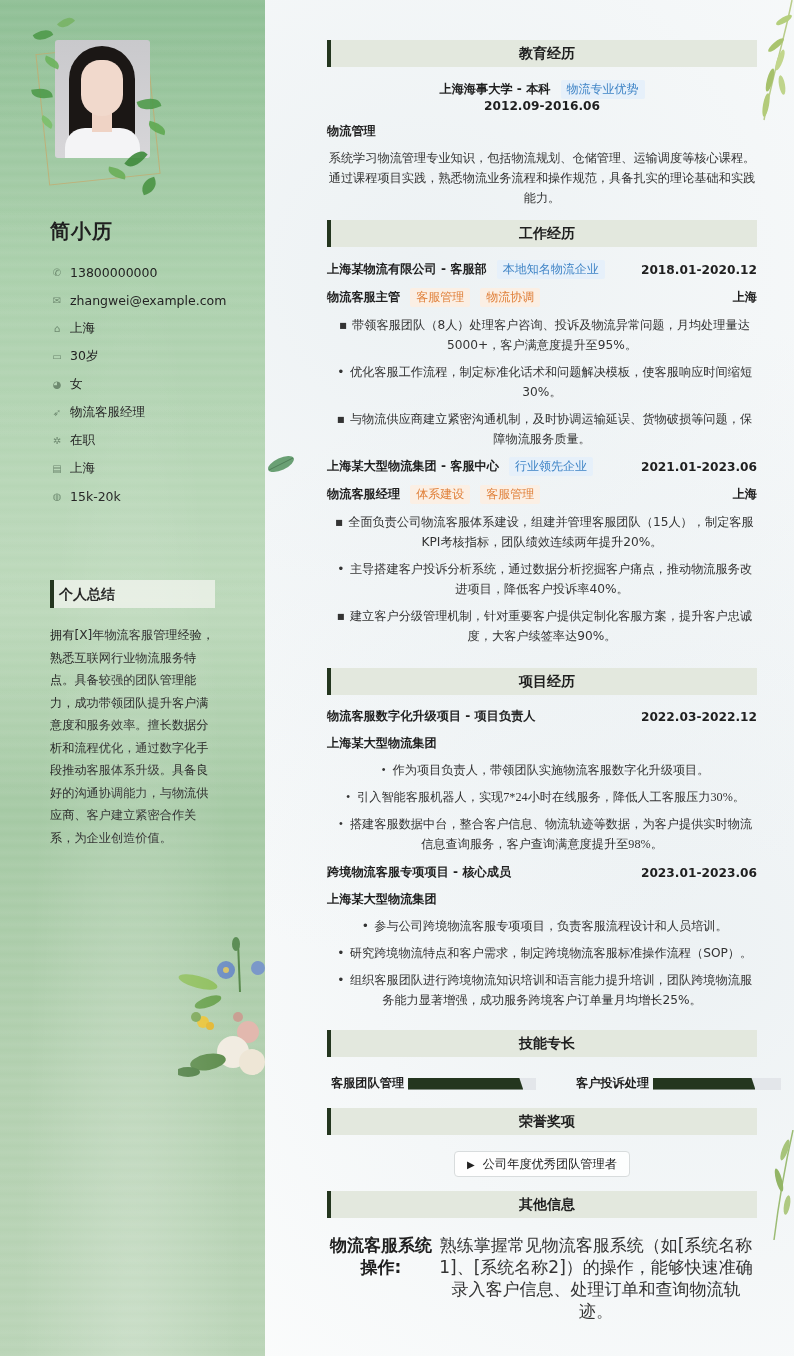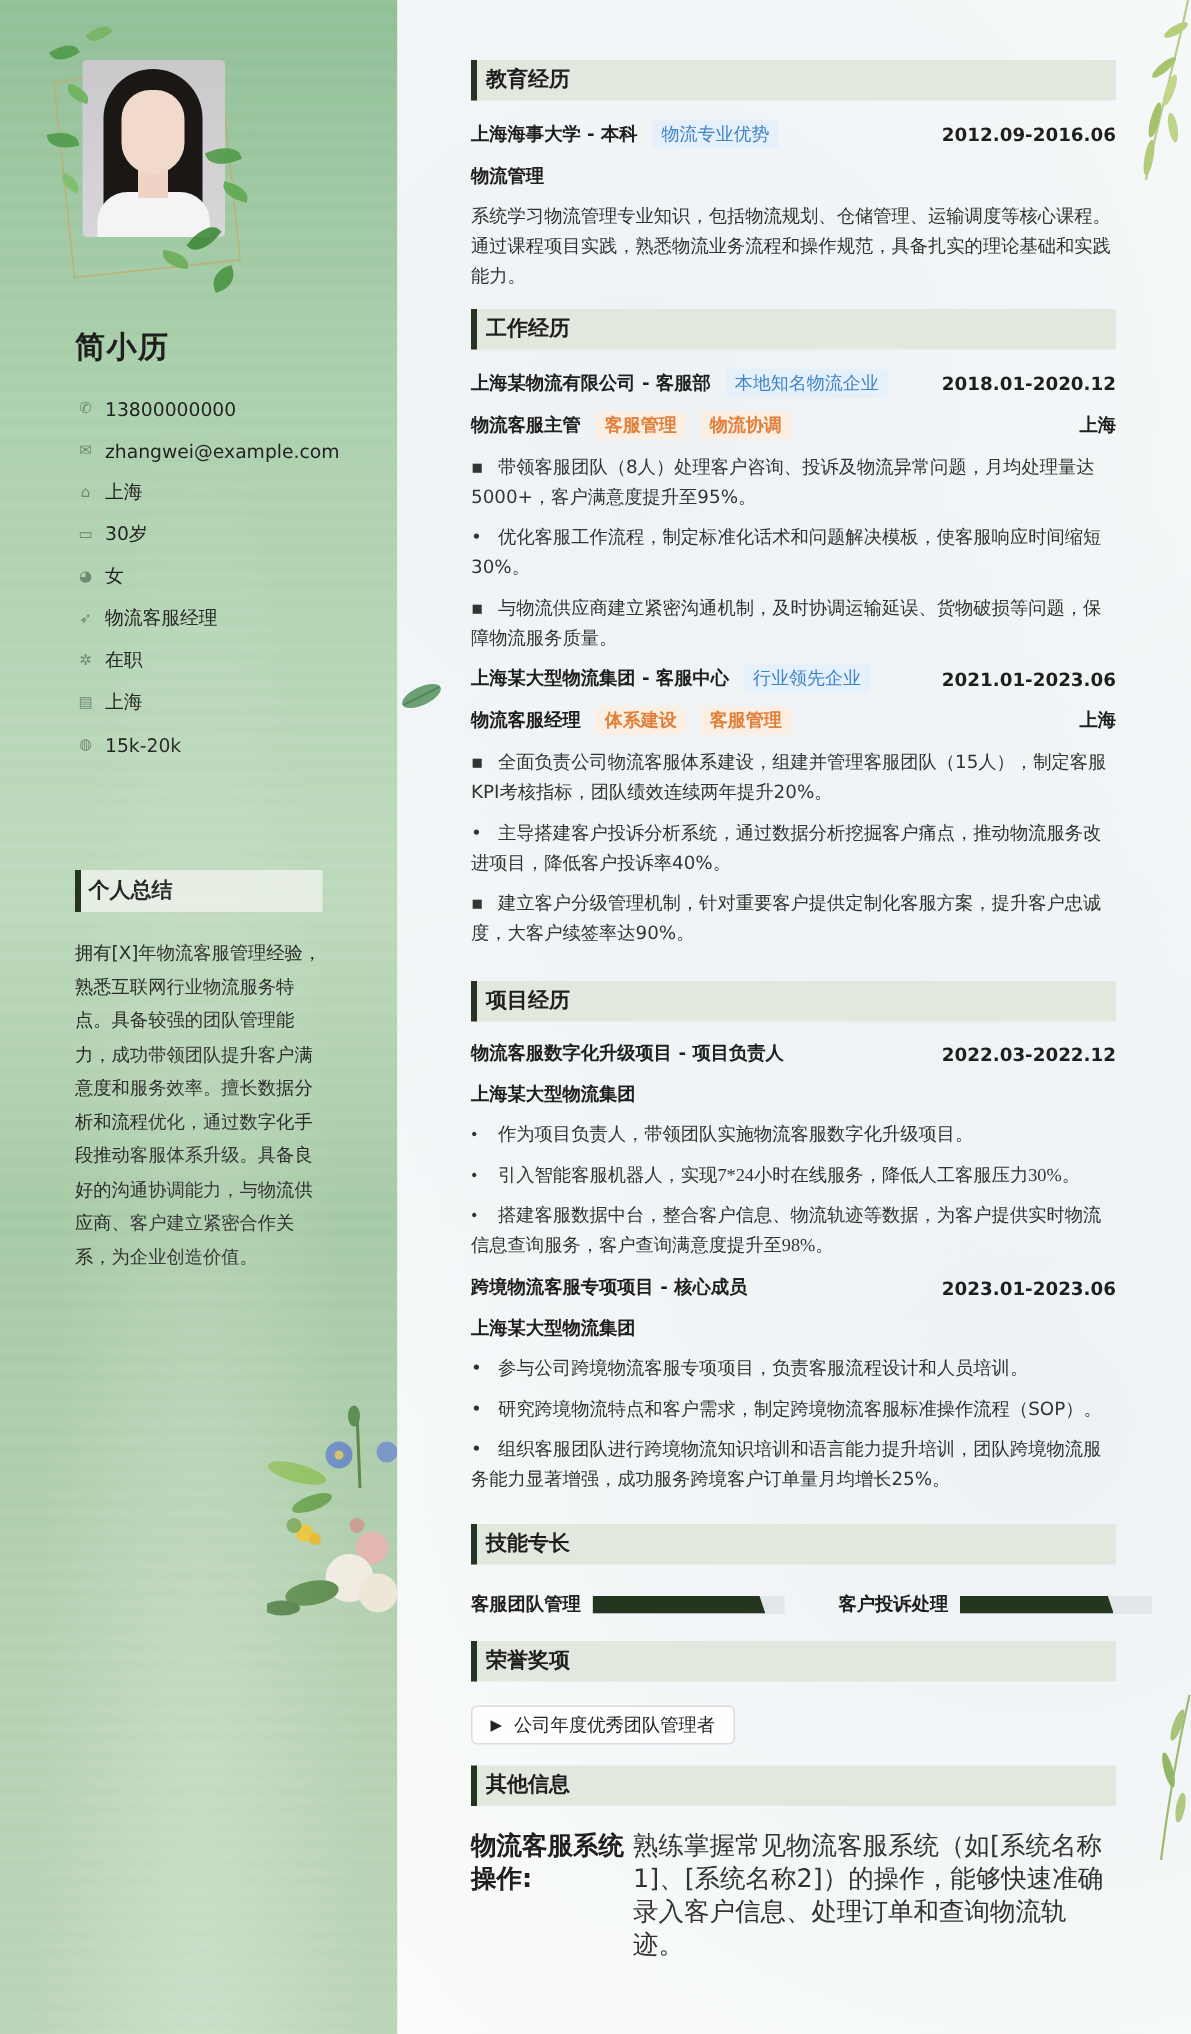--- a/index.html
+++ b/index.html
@@ -49,29 +49,29 @@
 
   
   .main {
     position: relative; width: 529px; height: 1356px;
     background:
       radial-gradient(circle at 30% 20%, rgba(210,222,228,0.35) 0, rgba(255,255,255,0) 60%),
       radial-gradient(circle at 80% 70%, rgba(210,222,228,0.35) 0, rgba(255,255,255,0) 60%),
       #fbfcfc;
     padding-left: 49px; padding-right: 50px;
   }
-  .main-inner { position: absolute; left: 49px; top: 40px; width: 430px; }
+  .main-inner { position: absolute; left: 62px; top: 40px; width: 430px; text-align: center; }
   .section-title {
     height: 27px; background: #e3e8de; border-left: 4px solid #24361f;
     font-size: 14px; font-weight: bold; line-height: 27px; padding-left: 6px; color: #1f1f1f;
   }
   .row { display: flex; justify-content: space-between; align-items: center; font-size: 12.2px; font-weight: bold; color: #1f1f1f; }
   .row .left { display: flex; align-items: center; }
   .tag-blue { background: #e6f0fa; color: #3f84c6; font-weight: normal; font-size: 12px; padding: 1px 6px; margin-left: 10px; border-radius: 2px; }
-  .tag-orange { background: #fbefe4; color: #e0803a; font-weight: bold; font-size: 12px; padding: 1px 6px; margin-left: 10px; border-radius: 2px; }
+  .tag-orange { background: #fbefe4; color: #e0803a; font-weight: normal; font-size: 12px; padding: 1px 6px; margin-left: 10px; border-radius: 2px; }
   .desc { font-size: 12.2px; line-height: 20px; color: #333; }
   .bullets { list-style: none; }
   .bullets li { font-size: 12.2px; line-height: 20px; color: #333; margin-bottom: 7px; position: relative; }
   .bullets li .dot { display: inline-block; width: 18px; }
 
   .skills { display: grid; grid-template-columns: 1fr 1fr 1fr 1fr; column-gap: 12px; row-gap: 13px; margin-top: 18px; gap: 36px; }
   .skill { display: flex; align-items: center; font-size: 12.2px; font-weight: bold; color: #1f1f1f; }
   .skill-label { width: 81px; }
   .skill-bar { position: relative; width: 128px; height: 12px; background: #e3e6ea; }
   .skill-fill { position: absolute; left: 0; top: 0; height: 12px; background: #24361f; clip-path: polygon(0 0, calc(100% - 4px) 0, 100% 100%, 0 100%); }
@@ -195,21 +195,21 @@
       <path d="M44 0 C35 40 30 70 25 110" stroke="#9cbc74" stroke-width="1.5" fill="none"></path>
       <ellipse cx="36" cy="20" rx="3" ry="11" fill="#a7c47a" transform="rotate(20 36 20)"></ellipse>
       <ellipse cx="30" cy="50" rx="3" ry="12" fill="#93b566" transform="rotate(-15 30 50)"></ellipse>
       <ellipse cx="38" cy="75" rx="3" ry="10" fill="#afc982" transform="rotate(10 38 75)"></ellipse>
     </svg>
 
     <div class="main-inner">
 
       <section>
         <div class="section-title">教育经历</div>
-        <div class="row" style="margin-top:13px;">
+        <div class="row" style="margin-top:13px;flex-direction:column;">
           <div class="left">
             <span>上海海事大学 - 本科</span>
             <span class="tag-blue">物流专业优势</span>
           </div>
           <span>2012.09-2016.06</span>
         </div>
         <div class="row" style="margin-top:10px;">
           <span>物流管理</span>
         </div>
         <div class="desc" style="margin-top:8px;">系统学习物流管理专业知识，包括物流规划、仓储管理、运输调度等核心课程。通过课程项目实践，熟悉物流业务流程和操作规范，具备扎实的理论基础和实践能力。</div>

